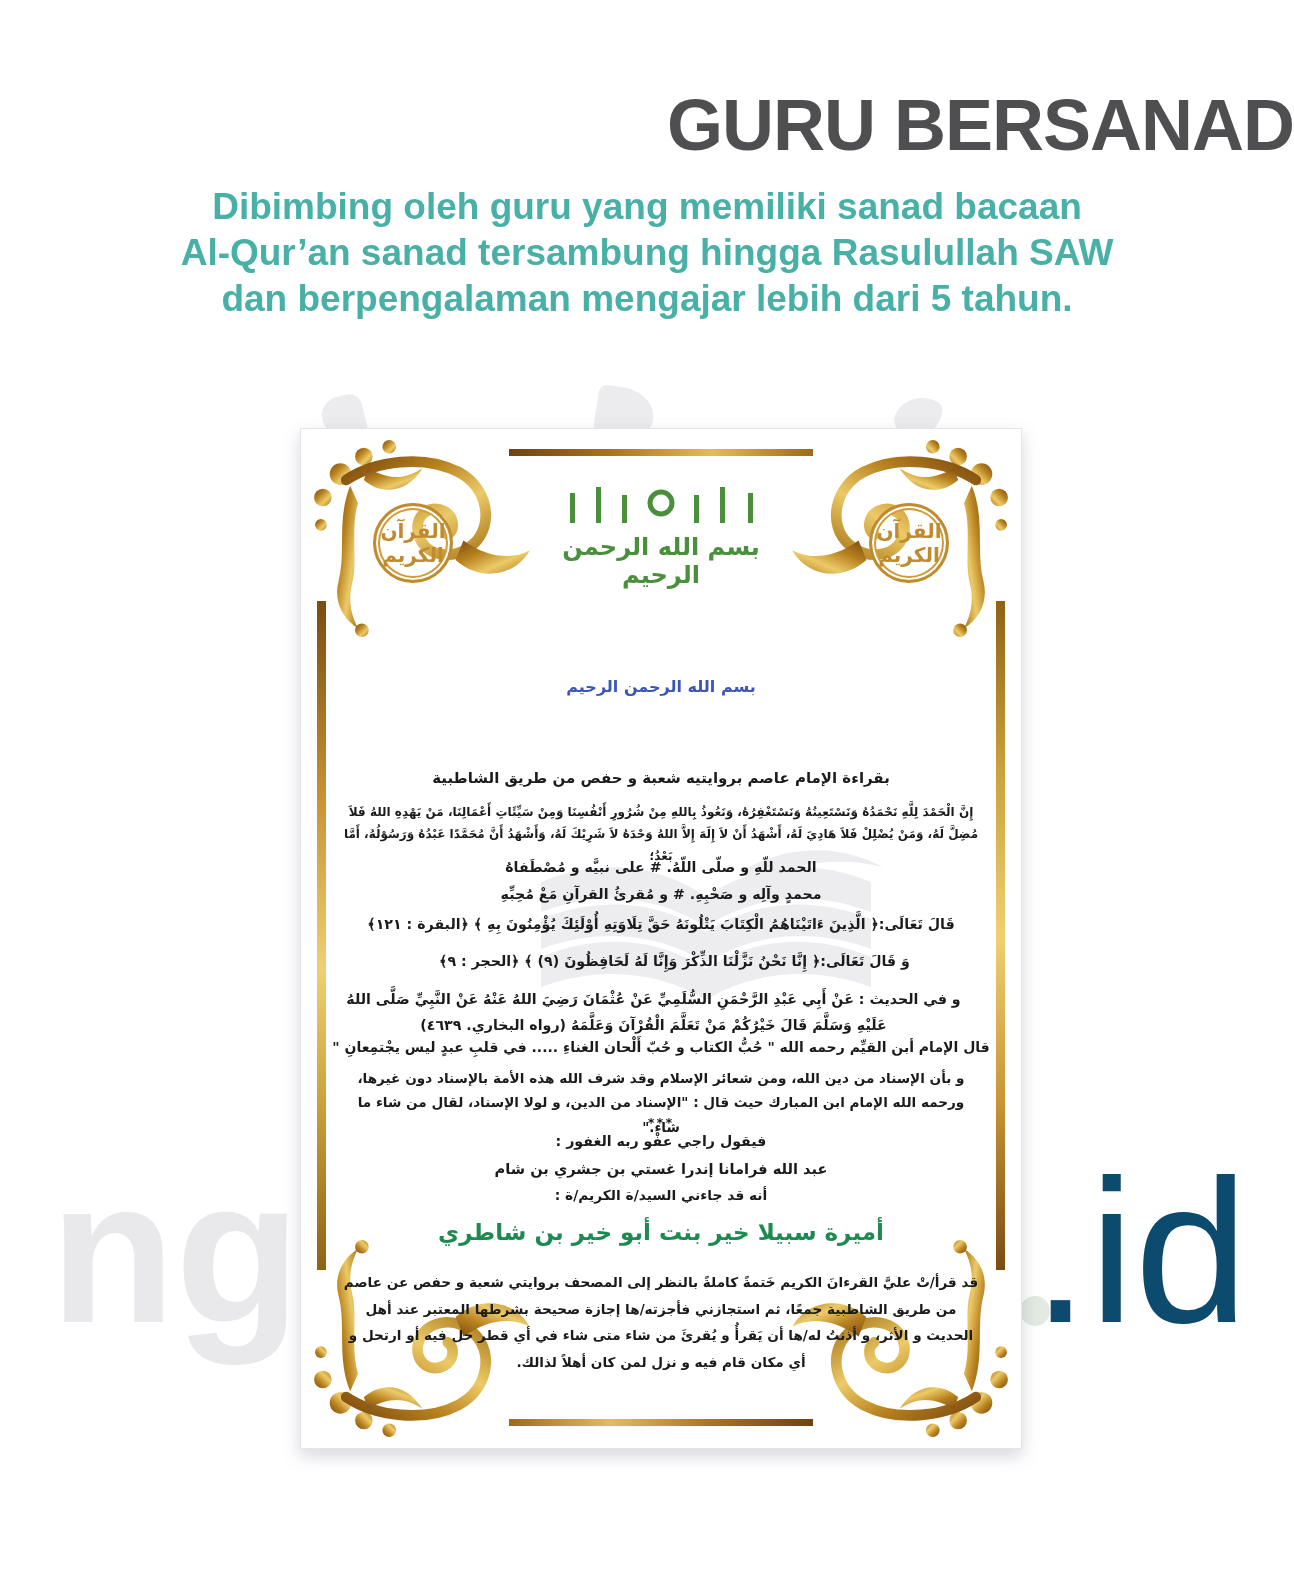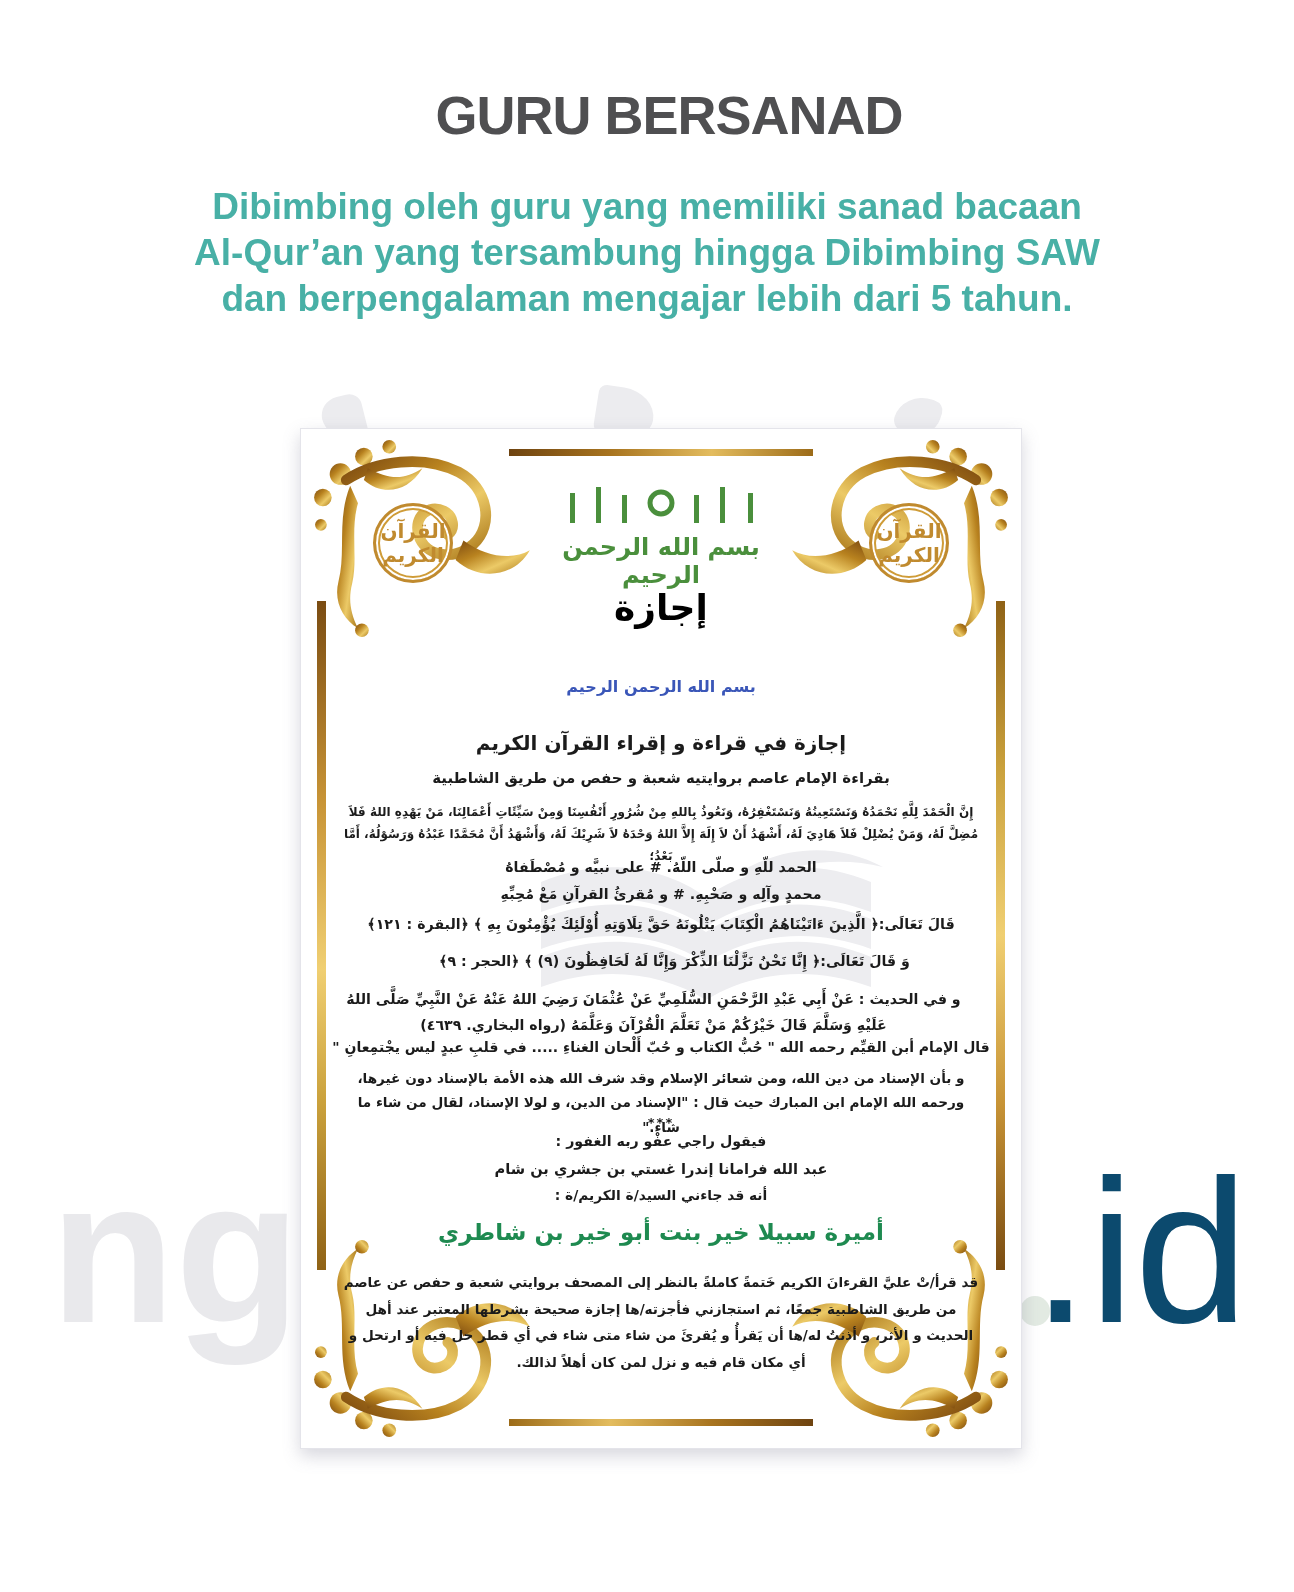--- a/index.html
+++ b/index.html
@@ -2,22 +2,22 @@
 <html><head>
 <meta charset="utf-8">
 <style>
   html,body{margin:0;padding:0;}
   body{
     width:1294px;height:1592px;position:relative;overflow:hidden;
     background:#ffffff;font-family:"Liberation Sans",sans-serif;
   }
   
   .page-title{
-    position:absolute;top:84px;left:0;right:0;text-align:center;
-    font-size:54px;font-weight:bold;color:#4f4f51;letter-spacing:-1px;margin-left:44px;
+    position:absolute;top:84px;left:0;right:0;text-align:right;
+    font-size:72px;font-weight:bold;color:#4f4f51;letter-spacing:-1px;margin-left:44px;
   }
   .subtitle{
     position:absolute;top:184px;left:0;right:0;text-align:center;
     font-size:37px;line-height:46px;font-weight:bold;color:#48b0a6;
   }
   
   .wm-text{
     position:absolute;color:#e9e9ec;font-weight:bold;
     font-size:205px;line-height:1;z-index:0;user-select:none;
   }
@@ -126,21 +126,21 @@
         <path d="M195,132 C150,102 90,95 30,120 L30,150 C90,128 150,135 195,163 Z"></path>
       </g>
       <path d="M230,34 C280,6 330,8 372,30 C330,20 285,24 240,46 Z"></path>
     </g>
   </defs>
 </svg>
 
 <div class="page-title">GURU BERSANAD</div>
 <div class="subtitle">
   <div>Dibimbing oleh guru yang memiliki sanad bacaan</div>
-  <div>Al-Qur’an yang tersambung hingga Dibimbing SAW</div>
+  <div>Al-Qur’an sanad tersambung hingga Rasulullah SAW</div>
   <div>dan berpengalaman mengajar lebih dari 5 tahun.</div>
 </div>
 
 <div class="wm-text wm-left">ng</div>
 <div class="wm-text wm-right">.id</div>
 <div class="wm-dot"></div>
 <div class="wm-blob b1"></div>
 <div class="wm-blob b2"></div>
 <div class="wm-blob b3"></div>
 
@@ -182,23 +182,21 @@
         <rect x="56" y="8" width="5" height="28"></rect>
         <circle cx="95" cy="16" r="11" fill="none" stroke="#4a8f3c" stroke-width="5"></circle>
         <rect x="128" y="8" width="5" height="28"></rect>
         <rect x="154" y="0" width="5" height="36"></rect>
         <rect x="182" y="6" width="5" height="30"></rect>
       </g>
     </svg>
     <div class="txt">بسم الله الرحمن الرحيم</div>
   </div>
 
-  <div class="ar ijazah-title">إجازة</div>
   <div class="ar basmalah">بسم الله الرحمن الرحيم</div>
-  <div class="ar heading">إجازة في قراءة و إقراء القرآن الكريم</div>
   <div class="ar subheading">بقراءة الإمام عاصم بروايتيه شعبة و حفص من طريق الشاطبية</div>
   <div class="ar khutbah">إِنَّ الْحَمْدَ لِلَّهِ نَحْمَدُهُ وَنَسْتَعِينُهُ وَنَسْتَغْفِرُهُ، وَنَعُوذُ بِاللهِ مِنْ شُرُورِ أَنْفُسِنَا وَمِنْ سَيِّئَاتِ أَعْمَالِنَا، مَنْ يَهْدِهِ اللهُ فَلاَ مُضِلَّ لَهُ، وَمَنْ يُضْلِلْ فَلاَ هَادِيَ لَهُ، أَشْهَدُ أَنْ لاَ إِلَهَ إِلاَّ اللهُ وَحْدَهُ لاَ شَرِيْكَ لَهُ، وَأَشْهَدُ أَنَّ مُحَمَّدًا عَبْدُهُ وَرَسُوْلُهُ، أَمَّا بَعْدُ؛</div>
   <div class="ar couplet1">الحمد للّهِ و صلّى اللّهُ.  #  على نبيَّه و مُصْطَفاهُ</div>
   <div class="ar couplet2">محمدٍ وآلِه و صَحْبِهِ.  #  و مُقرئُ القرآنِ مَعْ مُحِبِّهِ</div>
   <div class="ar verse1">قَالَ تَعَالَى:﴿ الَّذِينَ ءَاتَيْنَاهُمُ الْكِتَابَ يَتْلُونَهُ حَقَّ تِلَاوَتِهِ أُوْلَئِكَ يُؤْمِنُونَ بِهِ ﴾ ﴿البقرة : ١٢١﴾</div>
   <div class="ar verse2">وَ قَالَ تَعَالَى:﴿ إِنَّا نَحْنُ نَزَّلْنَا الذِّكْرَ وَإِنَّا لَهُ لَحَافِظُونَ (٩) ﴾ ﴿الحجر : ٩﴾</div>
   <div class="ar hadith">و في الحديث : عَنْ أَبِي عَبْدِ الرَّحْمَنِ السُّلَمِيِّ عَنْ عُثْمَانَ رَضِيَ اللهُ عَنْهُ عَنْ النَّبِيِّ صَلَّى اللهُ عَلَيْهِ وَسَلَّمَ قَالَ خَيْرُكُمْ مَنْ تَعَلَّمَ الْقُرْآنَ وَعَلَّمَهُ (رواه البخاري. ٤٦٣٩)</div>
   <div class="ar ibnqayyim">قال الإمام أبن القيِّم رحمه الله " حُبُّ الكتاب و حُبّ أَلْحان الغناءِ ..... في قلبِ عبدٍ ليس يجْتمِعانِ "</div>
   <div class="ar isnad">و بأن الإسناد من دين الله، ومن شعائر الإسلام وقد شرف الله هذه الأمة بالإسناد دون غيرها، ورحمه الله الإمام ابن المبارك حيث قال : "الإسناد من الدين، و لولا الإسناد، لقال من شاء ما شاء."</div>
   <div class="ar sep">***</div>

